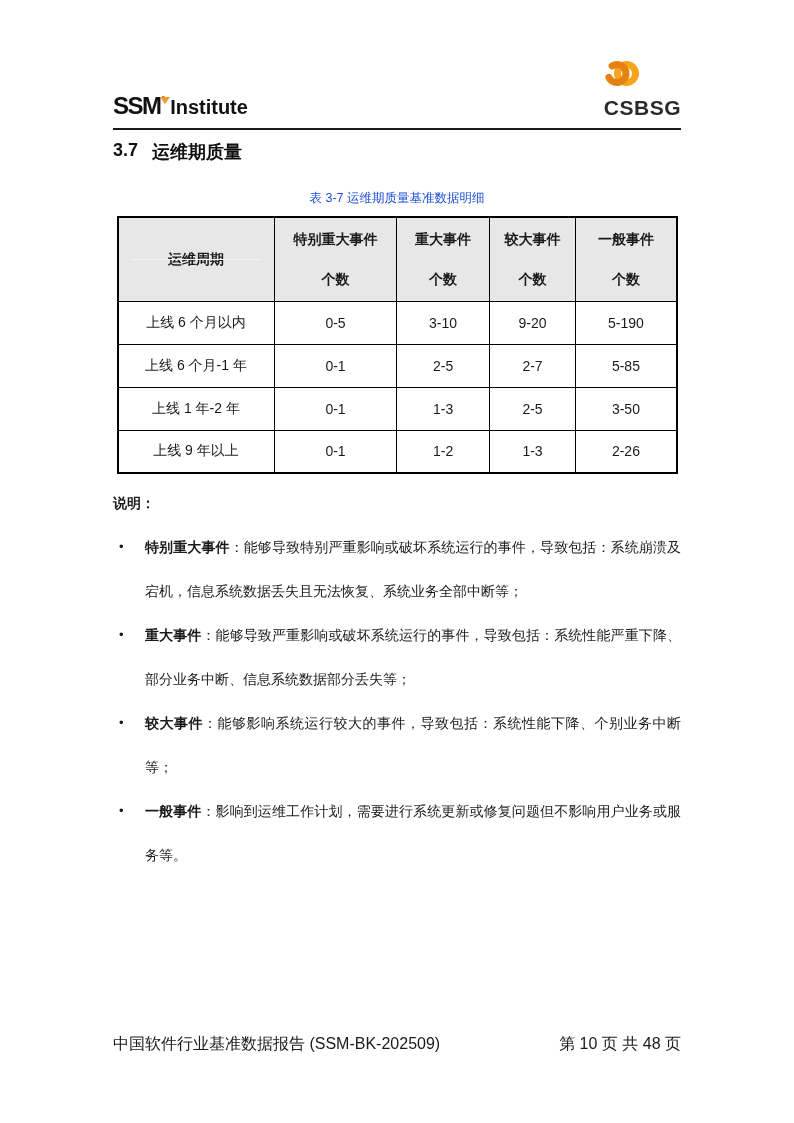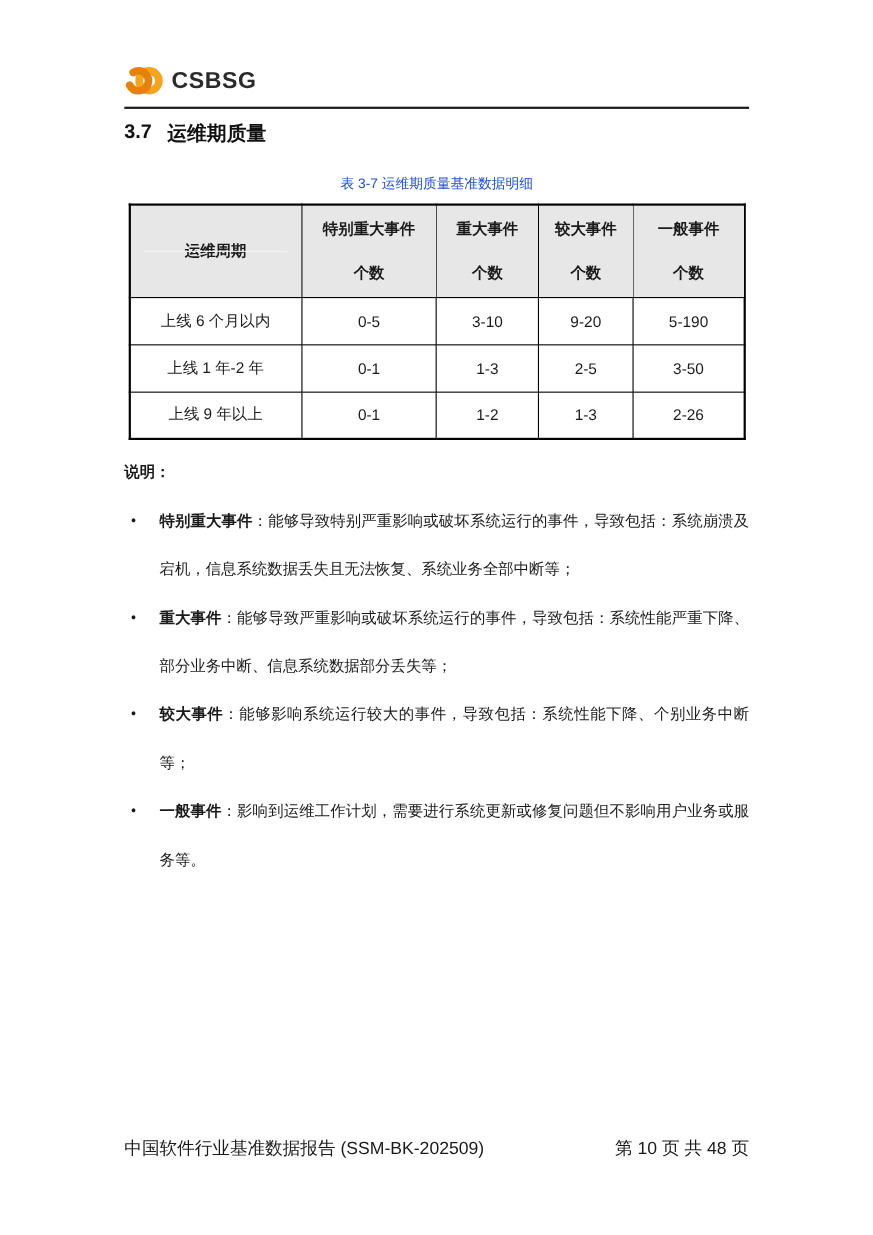--- a/index.html
+++ b/index.html
@@ -27,21 +27,21 @@
   }
   .m-triangle {
     position: absolute; left: 47px; top: 5px;
     width: 0; height: 0;
     border-left: 5px solid transparent;
     border-right: 5px solid transparent;
     border-top: 7px solid #F59A23;
   }
   .reg-mark { font-size: 9px; font-weight: 700; margin-left: 1px; align-self: flex-start; margin-top: 2px; }
   .inst-text { font-weight: 600; font-size: 20px; margin-left: 5px; color: #111; }
-  .logo-right { display: flex; align-items: center; gap: 7px; }
+  .logo-right { display: flex; gap: 7px; flex-direction: column; }
   .csbsg-text { font-weight: 700; font-size: 21px; color: #2b2b2b; letter-spacing: 0.5px; }
 
   
   .section-heading {
     margin-top: 10px;
     font-size: 18px; font-weight: 700; color: #111;
     display: flex; gap: 14px;
   }
 
   
@@ -89,20 +89,26 @@
     display: flex; justify-content: space-between;
     font-size: 16px; color: #1a1a1a;
   }
 </style>
 </head>
 <body>
 
 <div class="page">
 
   <div class="doc-header">
+    <div class="logo-left">
+      <span class="ssm-text">SSM</span>
+      <span class="m-triangle"></span>
+      <span class="reg-mark">°</span>
+      <span class="inst-text">Institute</span>
+    </div>
     <div class="logo-right">
       <span style="display:inline-flex;">
         <svg width="36" height="31" viewBox="0 0 36 31">
           <circle cx="22.5" cy="15.5" r="9" fill="none" stroke="#F7A41D" stroke-width="7"></circle>
           <circle cx="13" cy="15.5" r="9" fill="none" stroke="#E5820F" stroke-width="7" stroke-dasharray="44 13" stroke-dashoffset="20" stroke-linecap="round"></circle>
         </svg>
       </span>
       <span class="csbsg-text">CSBSG</span>
     </div>
   </div>
@@ -145,20 +151,27 @@
     </thead>
     <tbody>
       <tr>
         <td>上线 6 个月以内</td>
         <td>0-5</td>
         <td>3-10</td>
         <td>9-20</td>
         <td>5-190</td>
       </tr>
       <tr>
+        <td>上线 6 个月-1 年</td>
+        <td>0-1</td>
+        <td>2-5</td>
+        <td>2-7</td>
+        <td>5-85</td>
+      </tr>
+      <tr>
         <td>上线 1 年-2 年</td>
         <td>0-1</td>
         <td>1-3</td>
         <td>2-5</td>
         <td>3-50</td>
       </tr>
       <tr>
         <td>上线 9 年以上</td>
         <td>0-1</td>
         <td>1-2</td>

